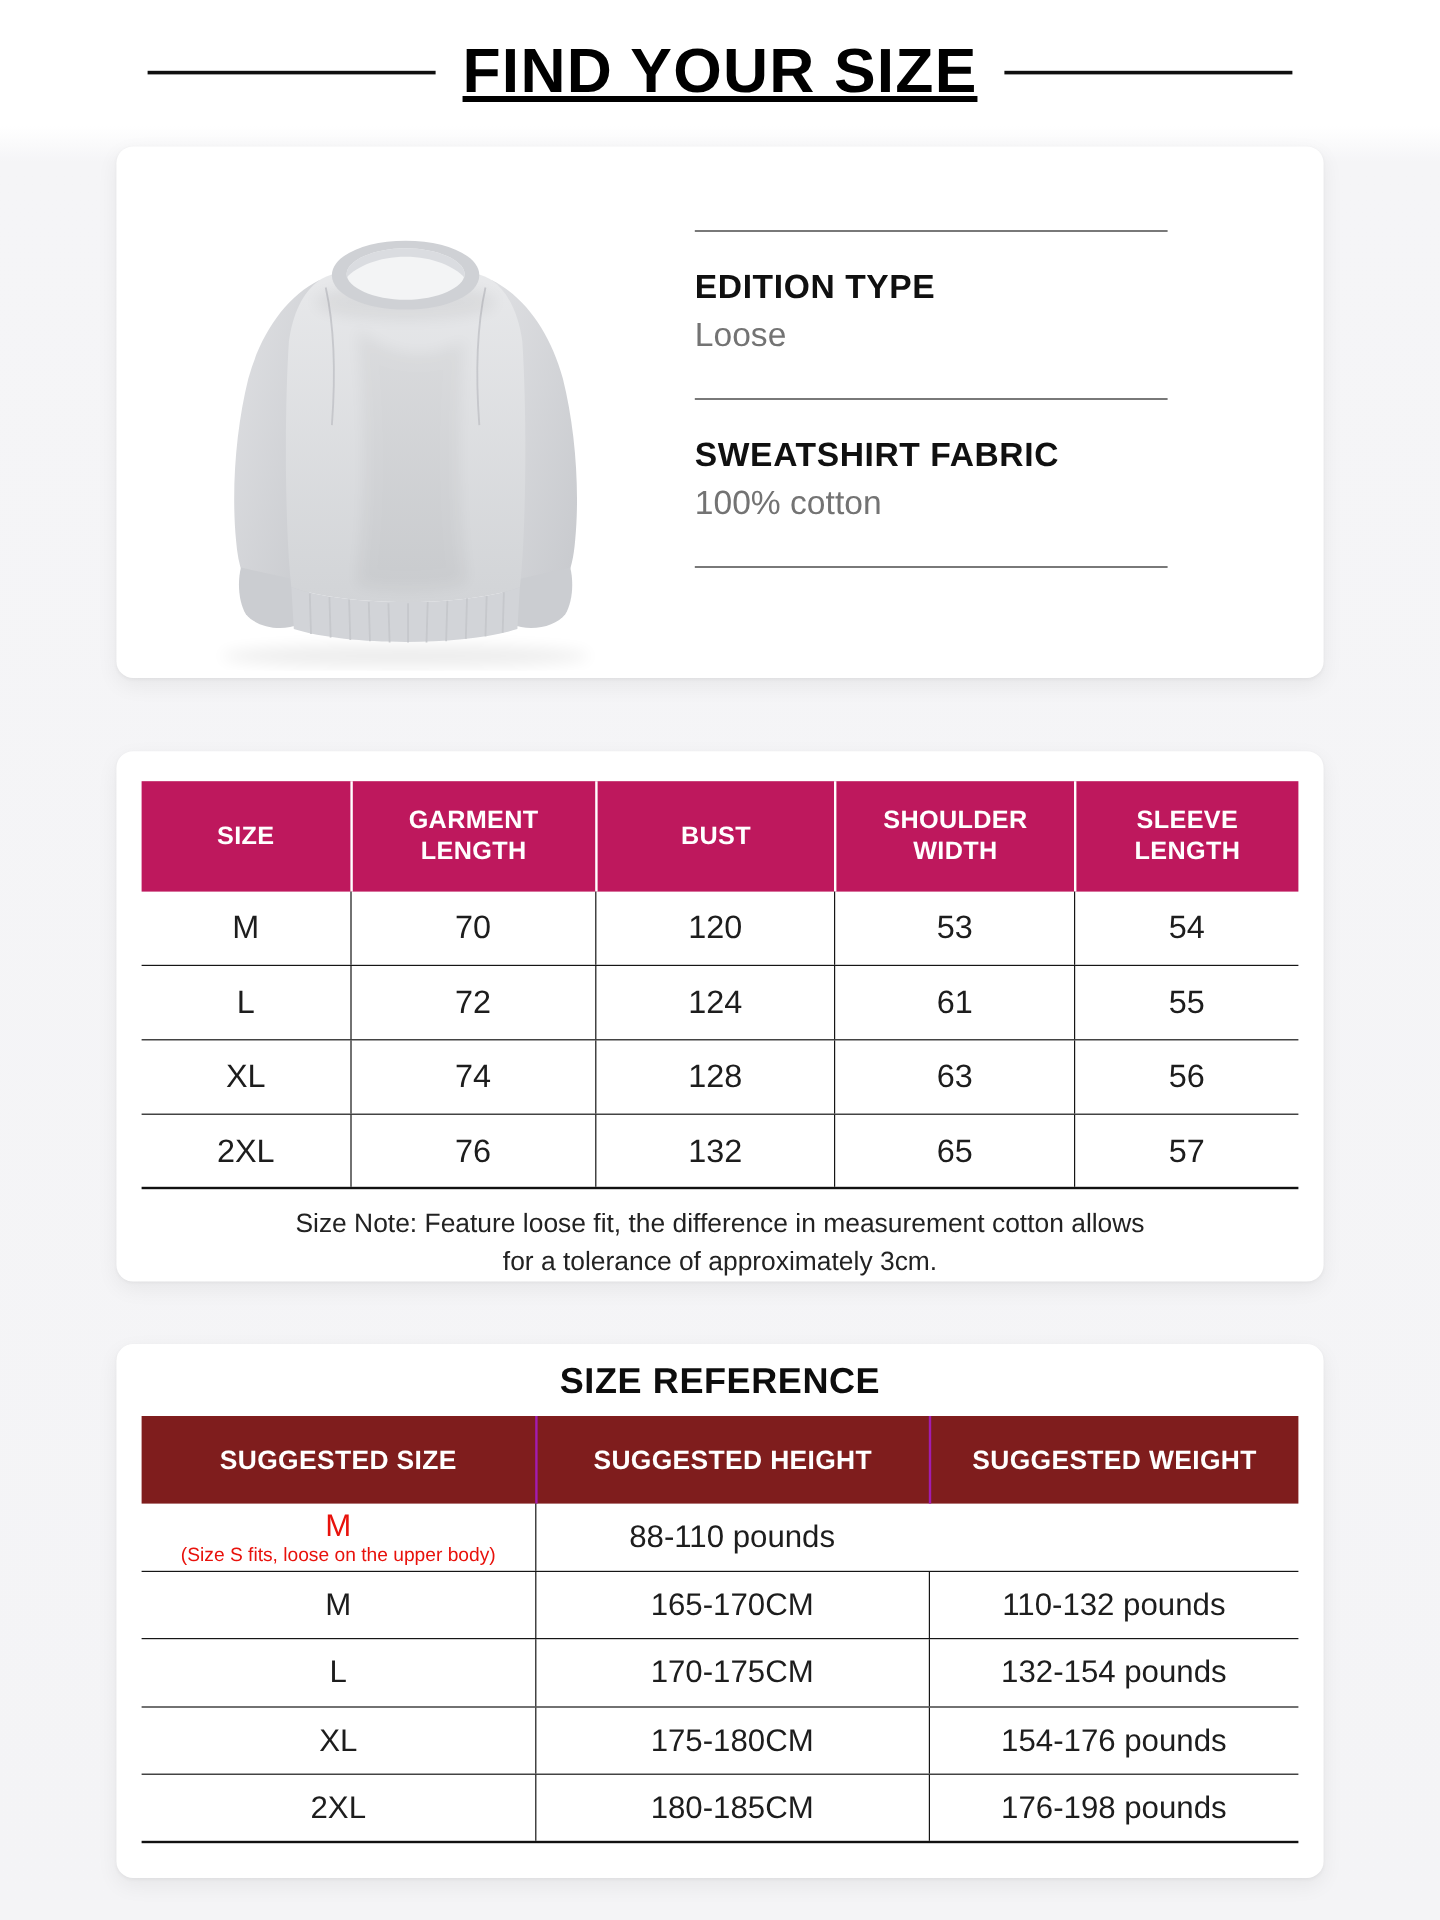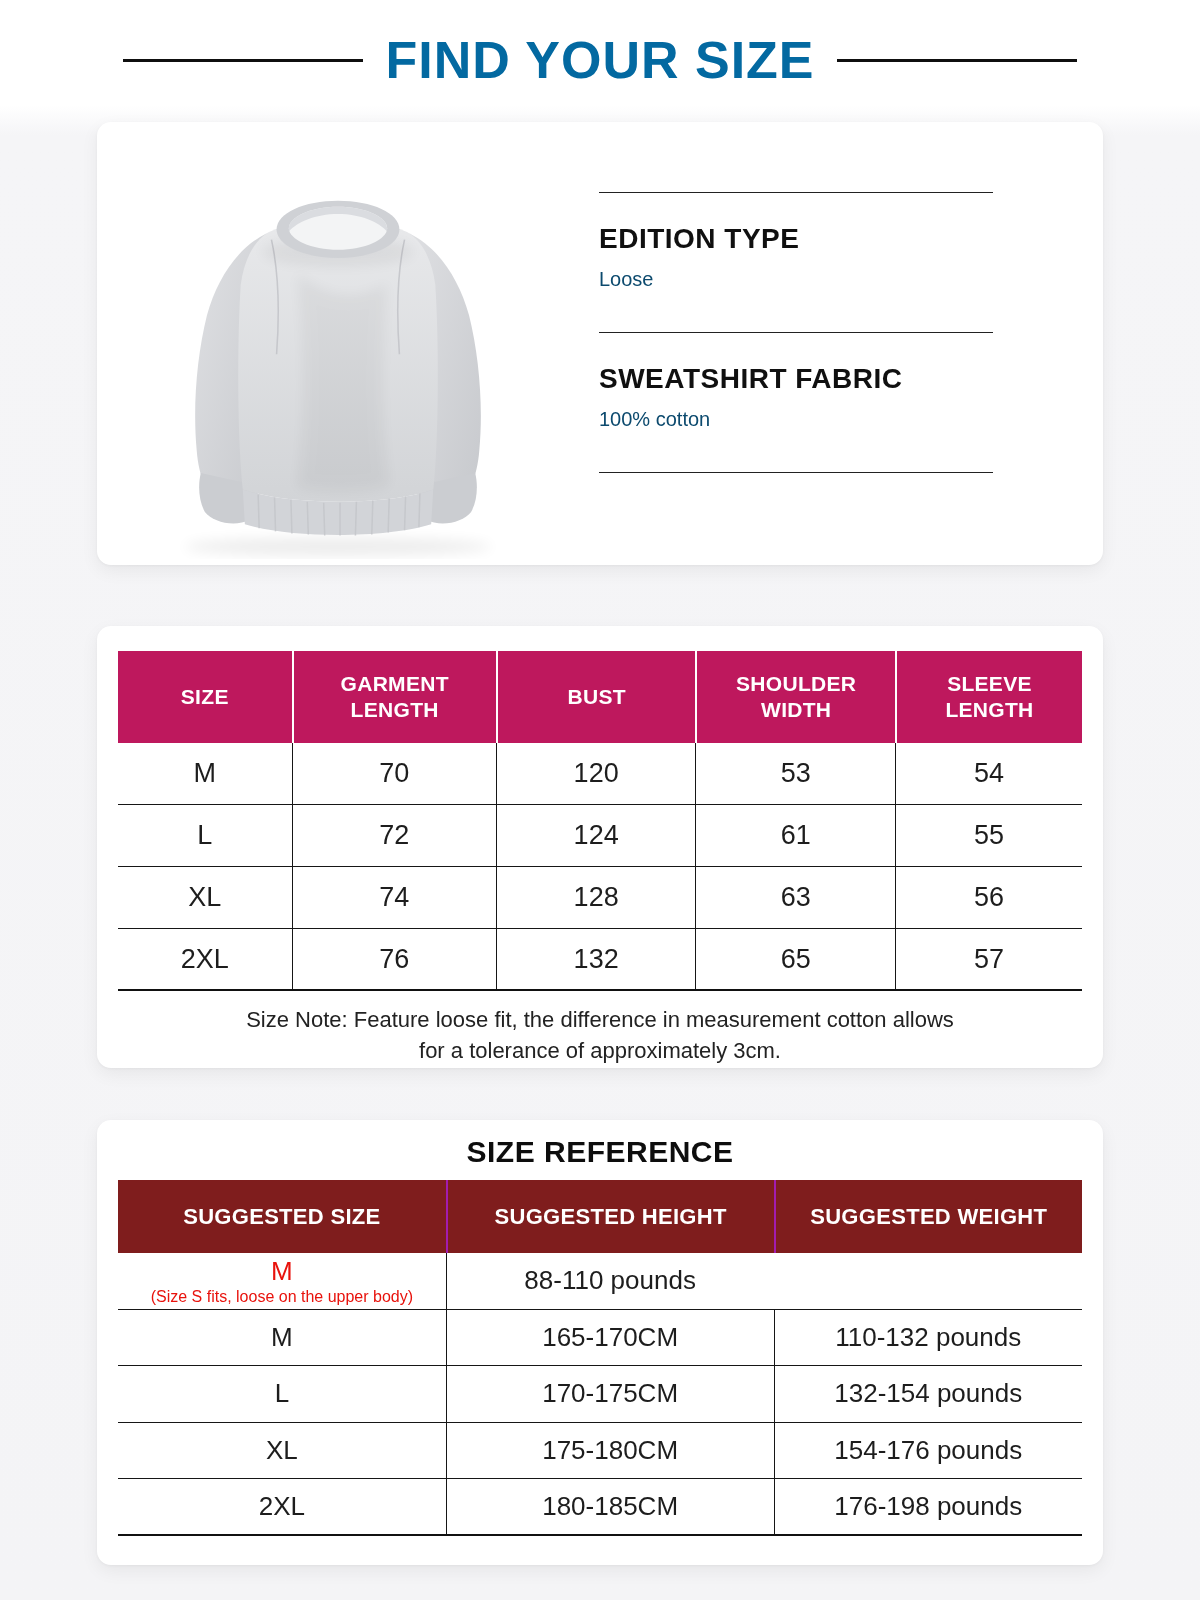--- a/index.html
+++ b/index.html
@@ -8,34 +8,34 @@
     font-family:"Liberation Sans", sans-serif;
     background:linear-gradient(180deg,#ffffff 0px,#ffffff 105px,#f5f5f7 135px,#f4f4f6 100%);
     color:#1c1c1c;
     overflow:hidden;
   }
   
   .title-row { display:flex; align-items:center; justify-content:center; padding-top:28px; height:92px; }
   .title-line { height:3px; background:#0f0f0f; width:240px; }
   .title-line.left { margin-right:22px; }
   .title-line.right { margin-left:22px; }
-  h1.page-title { font-size:52px; font-weight:700; letter-spacing:1px; color:#0369a1; white-space:nowrap; }
+  h1.page-title { font-size:52px; font-weight:700; letter-spacing:1px; color:#000000; white-space:nowrap;text-decoration:underline; }
 
   
   .card {
     width:1006px; margin:0 auto; background:#ffffff; border-radius:14px;
     box-shadow:0 6px 18px rgba(0,0,0,0.06), 0 1px 3px rgba(0,0,0,0.04);
   }
   .product-card { margin-top:30px; height:443px; display:flex; overflow:hidden; }
   .product-card-left { width:482px; display:flex; align-items:center; justify-content:center; }
-  .product-card-right { width:394px; margin-left:20px; padding-top:70px; }
+  .product-card-right { width:394px; padding-top:70px; }
 
   .spec-divider { height:1px; background:#222; width:394px; }
   .spec-label { font-size:28px; font-weight:700; letter-spacing:0.5px; color:#101010; margin-top:30px; line-height:32px; }
-  .spec-value { font-size:20px; color:#0c4a6e; margin-top:9px; line-height:30px; margin-bottom:38px; }
+  .spec-value { font-size:28px; color:#737373; margin-top:9px; line-height:30px; margin-bottom:38px; }
   .spec-block:last-of-type .spec-value { margin-bottom:48px; }
 
   
   .table-card { margin-top:61px; height:442px; padding-top:25px; }
   .mtable { width:964px; margin:0 auto; }
   .mt-header, .mt-row { display:grid; grid-template-columns:18% 21.2% 20.7% 20.7% 19.4%; }
   .mt-header { background:#be185d; height:92px; }
   .mt-hcell {
     display:flex; align-items:center; justify-content:center; text-align:center;
     color:#fff; font-weight:700; font-size:21px; line-height:26px; letter-spacing:0.3px;

